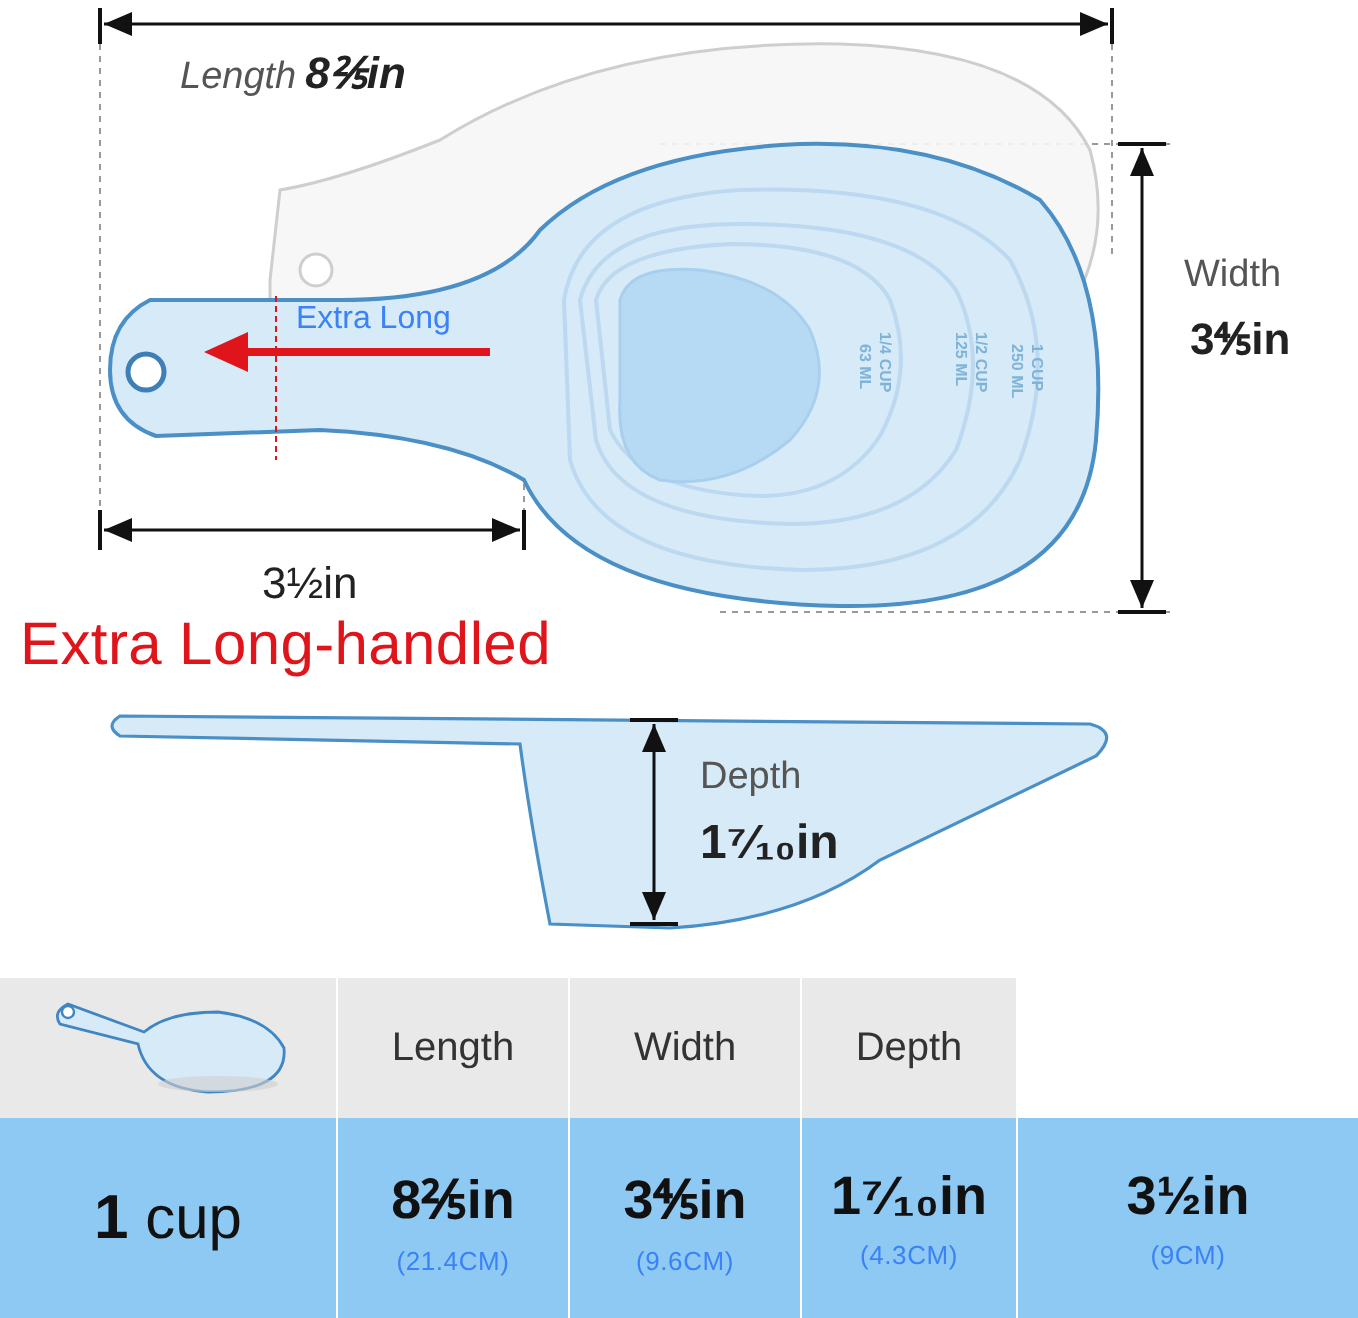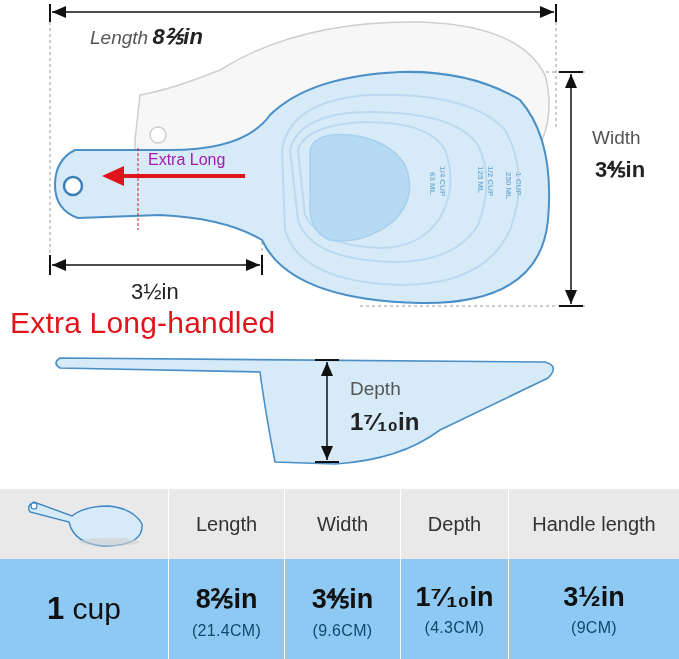--- a/index.html
+++ b/index.html
@@ -2,30 +2,30 @@
 <html><head>
 <meta charset="utf-8">
 <style>
   html, body { margin: 0; padding: 0; background: #ffffff; }
   body { width: 679px; height: 659px; position: relative; overflow: hidden;
          font-family: "Liberation Sans", sans-serif; color: #222; }
   .abs { position: absolute; }
   .lbl { color: #555; font-size: 19px; }
   .big { color: #222; font-size: 22px; font-weight: bold; }
   .title-red { color: #e0141b; font-size: 30px; font-weight: normal; letter-spacing: 0.2px; }
-  .arrow-label { color: #a21caf; font-size: 16px; }
+  .arrow-label { color: #3b82f6; font-size: 16px; }
   .cup-text { fill: #7fb3d8; font-size: 8px; font-family: "Liberation Sans", sans-serif; font-weight: bold; }
   
   .tbl { position: absolute; left: 0; top: 489px; width: 679px; height: 170px; }
   .tbl .hdr { position: absolute; top: 0; height: 70px; background: #e9e9e9; display: flex; align-items: center; justify-content: center;
               font-size: 20px; color: #333; }
   .tbl .row { position: absolute; top: 70px; height: 100px; background: #8ec9f3; }
   .tbl .cell { position: absolute; top: 70px; height: 100px; display: flex; flex-direction: column; align-items: center; justify-content: center; }
   .tbl .v { font-size: 27px; font-weight: bold; color: #111; }
-  .tbl .s { font-size: 16px; color: #0c4a6e; margin-top: 6px; letter-spacing: 0.3px; }
+  .tbl .s { font-size: 13px; color: #3b82f6; margin-top: 6px; letter-spacing: 0.3px; }
   .vsep { position: absolute; top: 0; width: 1px; height: 170px; background: #ffffff; }
   .tbl .first { font-size: 30px; color: #111; }
   .tbl .first b { font-size: 31px; }
 </style>
 </head>
 <body>
 
 <svg class="abs" style="left:0;top:0" width="679" height="330" viewBox="0 0 679 330">
 
   <g>
@@ -117,21 +117,20 @@
   <div class="hdr" style="left:0;width:168px;">
     <svg width="140" height="60" viewBox="0 0 140 60">
       <path d="M20,8 Q12,12 16,18 L55,28 Q60,50 90,52 Q130,52 128,30 Q120,15 95,12 Q70,12 58,22 Z" fill="#d6eaf8" stroke="#3f86c2" stroke-width="1.4"></path>
       <circle cx="20" cy="12" r="3" fill="#fff" stroke="#3f86c2" stroke-width="1.2"></circle>
       <ellipse cx="95" cy="48" rx="30" ry="4" fill="#cfcfcf" opacity="0.6"></ellipse>
     </svg>
   </div>
   <div class="hdr" style="left:169px;width:115px;">Length</div>
   <div class="hdr" style="left:285px;width:115px;">Width</div>
   <div class="hdr" style="left:401px;width:107px;">Depth</div>
-  <div class="hdr" style="left:509px;width:170px;">Handle length</div>
 
   <div class="row" style="left:0;width:679px;"></div>
 
   <div class="cell" style="left:0;width:168px;">
     <div class="first">
       <b>1</b>
       <span>cup</span>
     </div>
   </div>
   <div class="cell" style="left:169px;width:115px;">

